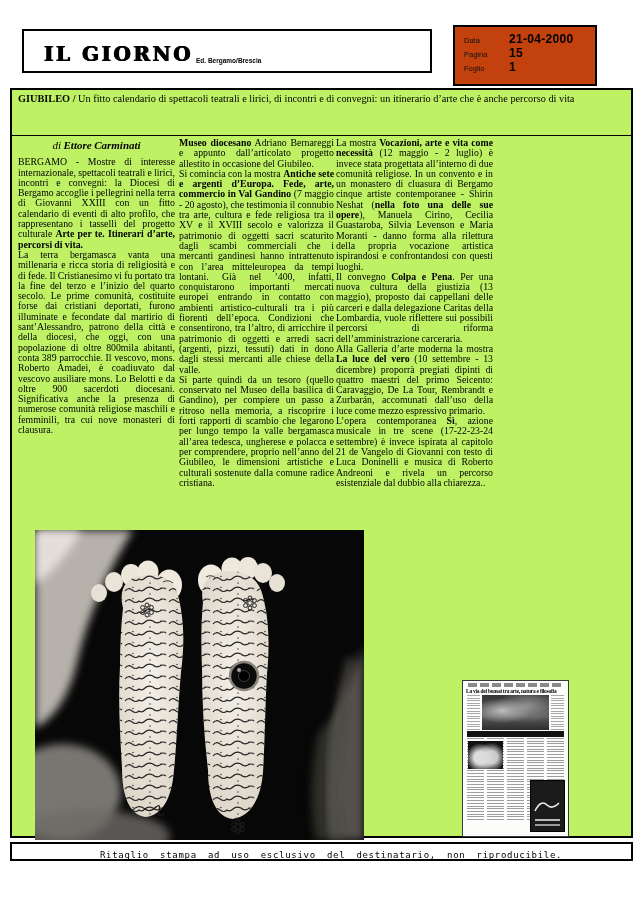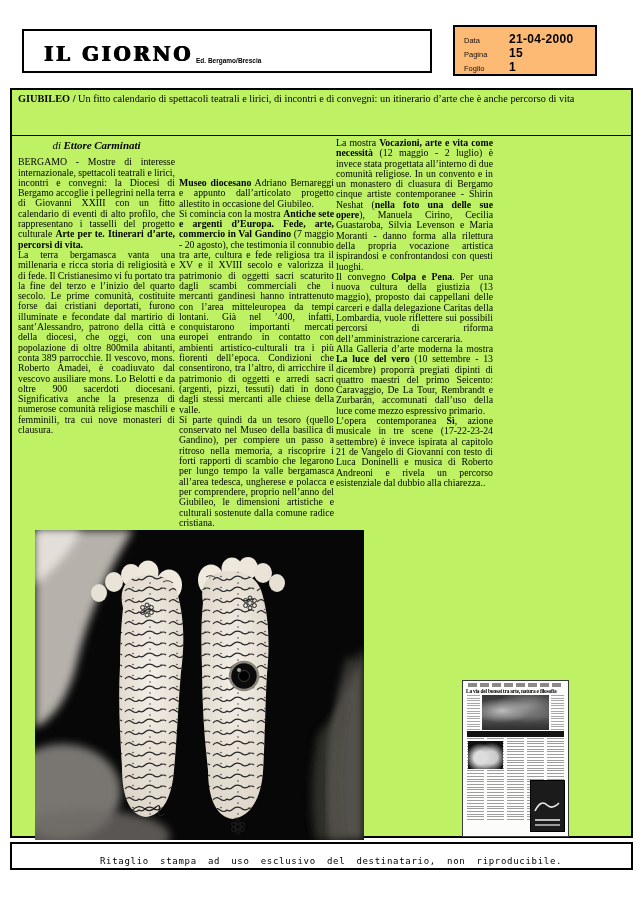--- a/index.html
+++ b/index.html
@@ -16,39 +16,39 @@
     position:absolute;left:20px;top:11px;
     font-family:"DejaVu Serif",serif;font-weight:bold;font-size:20px;
     letter-spacing:2.5px;text-shadow:0.7px 0 #000,-0.4px 0 #000;
   }
   .masthead-edition{
     position:absolute;left:172px;top:26px;
     font-family:"Liberation Sans",sans-serif;font-weight:bold;font-size:6.5px;
   }
 
   
-  .meta{left:453px;top:25px;width:144px;height:51px;padding:5px 0 0 9px;
-    font-family:"Liberation Sans",sans-serif;background:#fdba74;}
+  .meta{left:453px;top:25px;width:144px;height:61px;padding:5px 0 0 9px;
+    font-family:"Liberation Sans",sans-serif;background:#c2410c;}
   .meta-row{display:flex;height:14px;align-items:baseline;}
   .meta-label{width:45px;font-size:7.5px;color:#111;}
   .meta-value{font-size:12px;font-weight:bold;letter-spacing:0.3px;}
 
   
   .main{left:10px;top:88px;width:623px;height:750px;background:#bef264;}
   .kicker{position:absolute;left:6px;top:3px;width:612px;font-size:10.3px;
     white-space:nowrap;overflow:hidden;}
   .kicker .b{font-weight:bold;}
   .headline{position:absolute;left:4px;top:13px;width:616px;font-size:27.5px;
     letter-spacing:-0.2px;white-space:nowrap;overflow:hidden;}
   .head-rule{position:absolute;left:0;right:0;top:45px;border-top:1px solid #000;}
 
   .col{position:absolute;top:48px;width:157px;font-size:9.8px;line-height:10.3px;
     text-align:justify;word-spacing:-0.2px;}
   .col1{left:6px;}
-  .col2{left:167px;width:155px;margin-top:40px;}
+  .col2{left:167px;width:155px;}
   .col3{left:324px;}
   .para{margin:0;}
   .b{font-weight:bold;}
   .byline{text-align:center;font-size:11px;margin:2px 0 7px;}
   .byline .prefix{font-style:italic;}
   .byline .author{font-weight:bold;font-style:italic;}
 
   
   .photo{position:absolute;left:23px;top:440px;width:329px;height:310px;display:block;}
 
@@ -69,23 +69,23 @@
   .t-body{position:relative;height:84px;margin:1px 4px 0;background:
     repeating-linear-gradient(90deg,transparent 0 17px,#fcfcfb 17px 20px),
     repeating-linear-gradient(#9d9d9d 0 1px,transparent 1px 2.7px);}
   .t-miniphoto{position:absolute;left:1px;top:3px;width:35px;height:28px;background:
     radial-gradient(circle at 35% 60%,#dcdcdc 0 22%,transparent 52%),
     radial-gradient(circle at 66% 58%,#cccccc 0 22%,transparent 52%),#101010;}
   .t-ad{position:absolute;right:3px;bottom:4px;width:33px;height:50px;
     background:#1b1b1b;border:1px solid #000;}
 
   
-  .footer{left:10px;top:842px;width:623px;height:28px;background:#fff;
+  .footer{left:10px;top:842px;width:623px;height:19px;background:#fff;
     font-family:"DejaVu Sans Mono",monospace;font-size:9px;
-    padding:12px 0 0 88px;letter-spacing:0.7px;word-spacing:5px;}
+    padding:6px 0 0 88px;letter-spacing:0.7px;word-spacing:5px;}
 </style>
 </head>
 <body>
 
 <div class="box masthead">
   <div class="masthead-title">IL GIORNO</div>
   <div class="masthead-edition">Ed. Bergamo/Brescia</div>
 </div>
 
 <div class="box meta">

